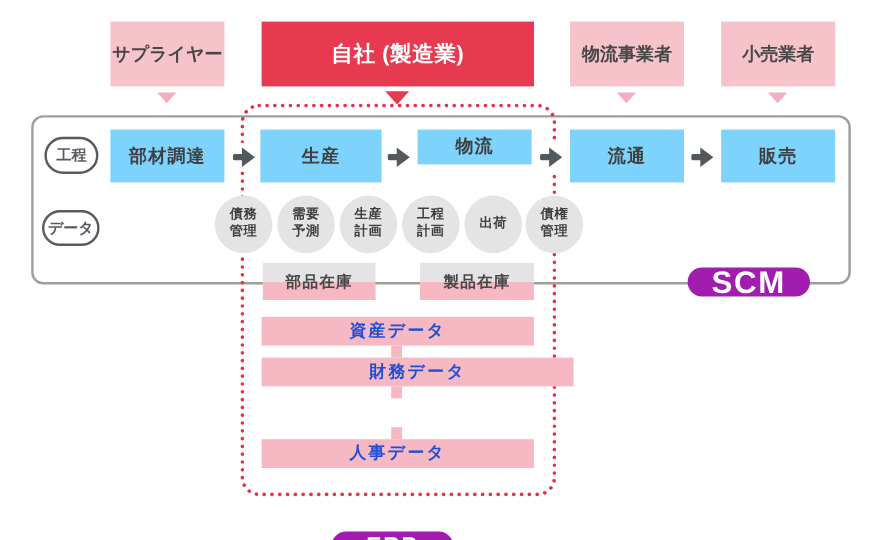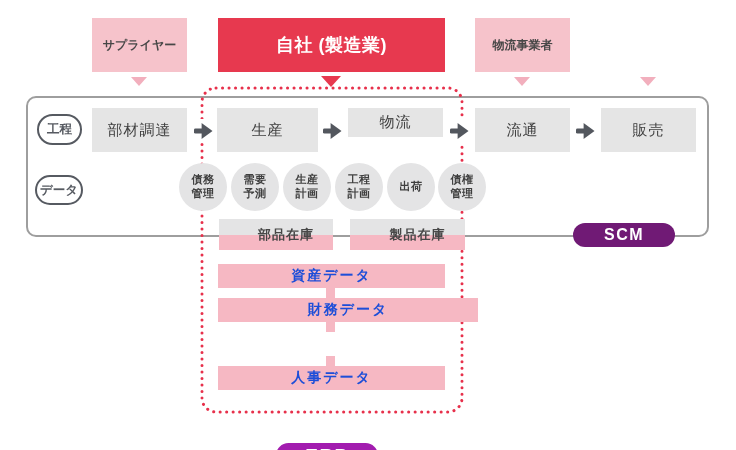--- a/index.html
+++ b/index.html
@@ -12,21 +12,21 @@
     position:relative;
     width:736px;height:450px;
     background:#ffffff;
     overflow:hidden;
   }
   .abs{position:absolute;}
 
   
   .actor{
     display:flex;align-items:center;justify-content:center;
-    font-weight:700;font-size:12px;color:#474747;
+    font-weight:700;font-size:15px;color:#474747;
     background:#f6c3cb;
     z-index:3;
   }
   .actor.company{
     background:#e7394f;color:#ffffff;font-size:18px;letter-spacing:.5px;
   }
   .tri{
     width:0;height:0;z-index:3;
     border-left:8px solid transparent;
     border-right:8px solid transparent;
@@ -50,22 +50,22 @@
   .oval{
     display:flex;align-items:center;justify-content:center;
     background:#ffffff;border:2px solid #565a61;border-radius:18px;
     font-size:12.5px;font-weight:700;color:#565a61;
     z-index:3;box-sizing:border-box;
   }
 
   
   .step{
     display:flex;align-items:center;justify-content:center;
-    background:#e5e5e5;color:#3f3f3f;
-    font-size:15px;font-weight:400;letter-spacing:1px;
+    background:#7dd3fc;color:#3f3f3f;
+    font-size:15px;font-weight:700;letter-spacing:1px;
     z-index:3;
   }
 
   .arrow{
     display:flex;align-items:center;justify-content:center;
     background:#ffffff;padding:3px 1px;z-index:3;
   }
 
   
   .dcircle{
@@ -75,49 +75,49 @@
     font-size:11px;font-weight:700;line-height:1.25;
     z-index:3;letter-spacing:.5px;
   }
 
   
   .inv{
     display:flex;align-items:center;justify-content:center;
     background:linear-gradient(#e4e4e5 0 52%, #f6b8c3 52% 100%);
     color:#474747;font-size:13px;font-weight:700;letter-spacing:1px;
     z-index:3;
-    padding-left:20px;
   }
 
   
   .erpbar{
     display:flex;align-items:center;justify-content:center;
     background:#f6b8c3;color:#1d4ed8;
     font-size:14px;font-weight:700;letter-spacing:2px;
     z-index:3;
   }
   .connector{background:#f6b8c3;z-index:3;}
 
   
   .pill{
     display:flex;align-items:center;justify-content:center;
     border-radius:13px;color:#ffffff;font-weight:700;
     z-index:4;letter-spacing:1.5px;
   }
-  .pill.scm{background:#701a75;font-size:16px;}
+  .pill.scm{background:#a21caf;font-size:26px;}
   .pill.erp{background:#a21caf;font-size:19px;margin-top:43px;}
 </style>
 </head>
 <body>
 
 <div class="stage">
 
   <div class="actor abs" style="left:92px;top:18px;width:95px;height:54px;">サプライヤー</div>
   <div class="actor abs" style="left:475px;top:18px;width:95px;height:54px;">物流事業者</div>
   <div class="actor company abs" style="left:218px;top:18px;width:227px;height:54px;">自社 (製造業)</div>
+  <div class="actor abs" style="left:601px;top:18px;width:95px;height:54px;">小売業者</div>
 
   <div class="tri abs" style="left:131px;top:77px;"></div>
   <div class="tri red abs" style="left:321px;top:76px;"></div>
   <div class="tri abs" style="left:514px;top:77px;"></div>
   <div class="tri abs" style="left:640px;top:77px;"></div>
 
   <div class="scm-box abs" style="left:26px;top:96px;width:679px;height:137px;"></div>
 
   <svg class="erp-dotted abs" style="left:194px;top:80px;" width="276" height="340" aria-hidden="true">
     <rect x="8" y="8" width="260" height="324" rx="14" ry="14" fill="none" stroke="#e7304b" stroke-width="3" stroke-linecap="round" stroke-dasharray="0.1 6.4"></rect>

